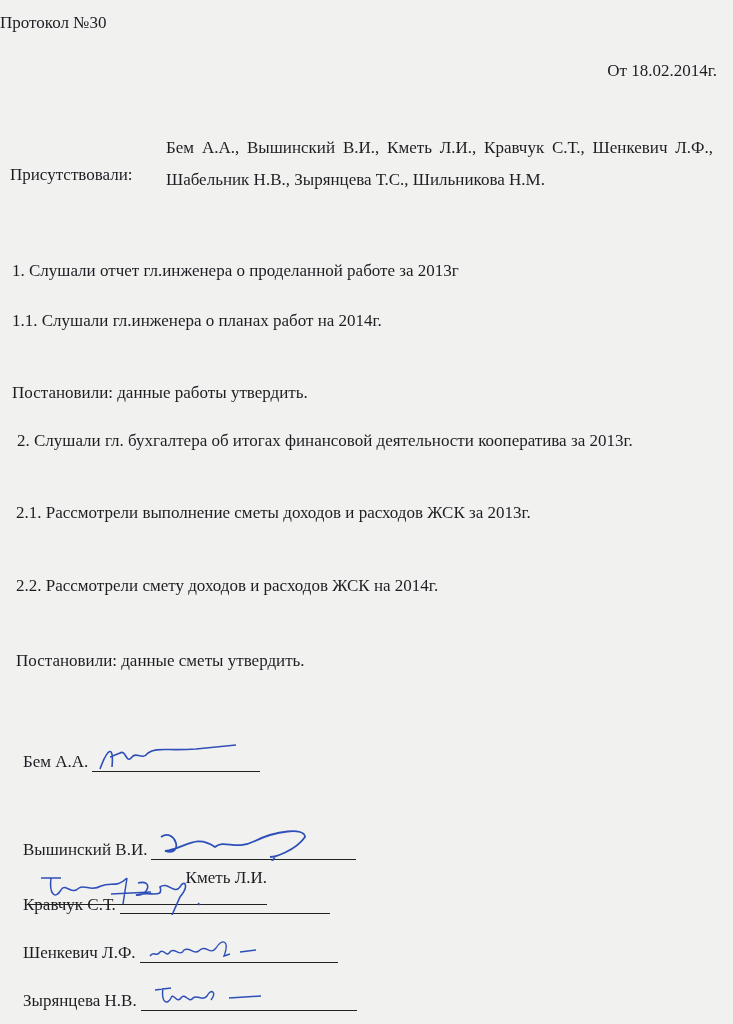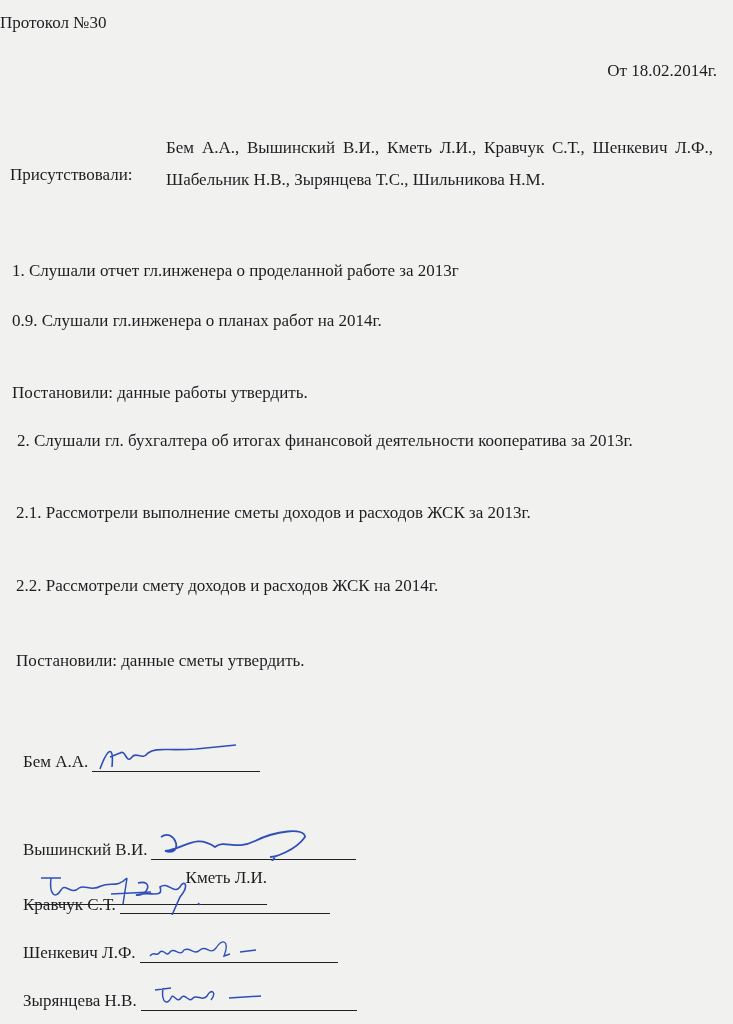--- a/index.html
+++ b/index.html
@@ -26,21 +26,21 @@
 </head>
 <body>
 
 <div>
   <div class="abs title">Протокол №30</div>
   <div class="abs date">От 18.02.2014г.</div>
   <div class="abs present-label">Присутствовали:</div>
   <div class="abs present-names">Бем А.А., Вышинский В.И., Кметь Л.И., Кравчук С.Т., Шенкевич Л.Ф., Шабельник Н.В., Зырянцева Т.С., Шильникова Н.М.</div>
 
   <div class="abs" style="left:12px; top:261px;">1. Слушали отчет гл.инженера о проделанной работе за 2013г</div>
-  <div class="abs" style="left:12px; top:311px;">0.9.  Слушали гл.инженера о планах работ на 2014г.</div>
+  <div class="abs" style="left:12px; top:311px;">1.1.  Слушали гл.инженера о планах работ на 2014г.</div>
   <div class="abs" style="left:12px; top:383px;">Постановили: данные работы утвердить.</div>
   <div class="abs item2" style="left:17px; top:429px;">2. Слушали гл. бухгалтера об итогах финансовой деятельности кооператива за 2013г.</div>
   <div class="abs" style="left:16px; top:503px;">2.1. Рассмотрели выполнение сметы доходов и расходов ЖСК за 2013г.</div>
   <div class="abs" style="left:16px; top:576px;">2.2. Рассмотрели смету доходов и расходов ЖСК на 2014г.</div>
   <div class="abs" style="left:16px; top:651px;">Постановили: данные сметы утвердить.</div>
 
   <div class="sig-row" style="top:752px;">
     <span>Бем А.А.</span>
     <span class="sig-line" style="width:168px;">
       <svg class="sig-mark" width="160" height="30" viewBox="0 0 160 30">

